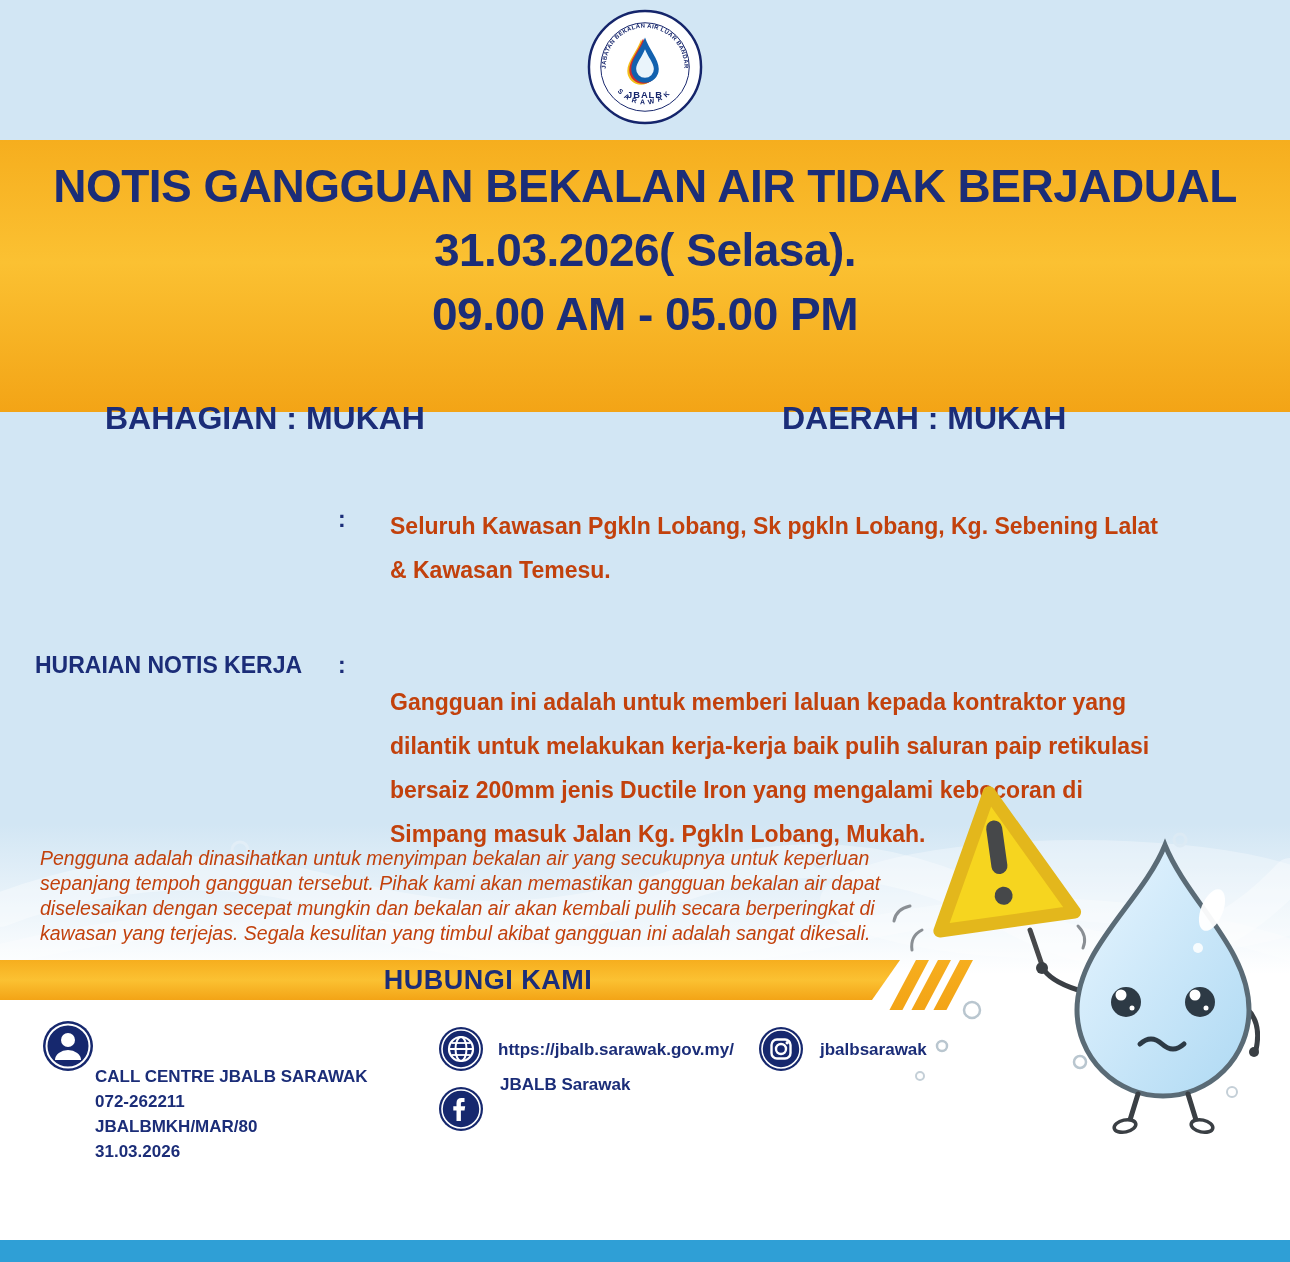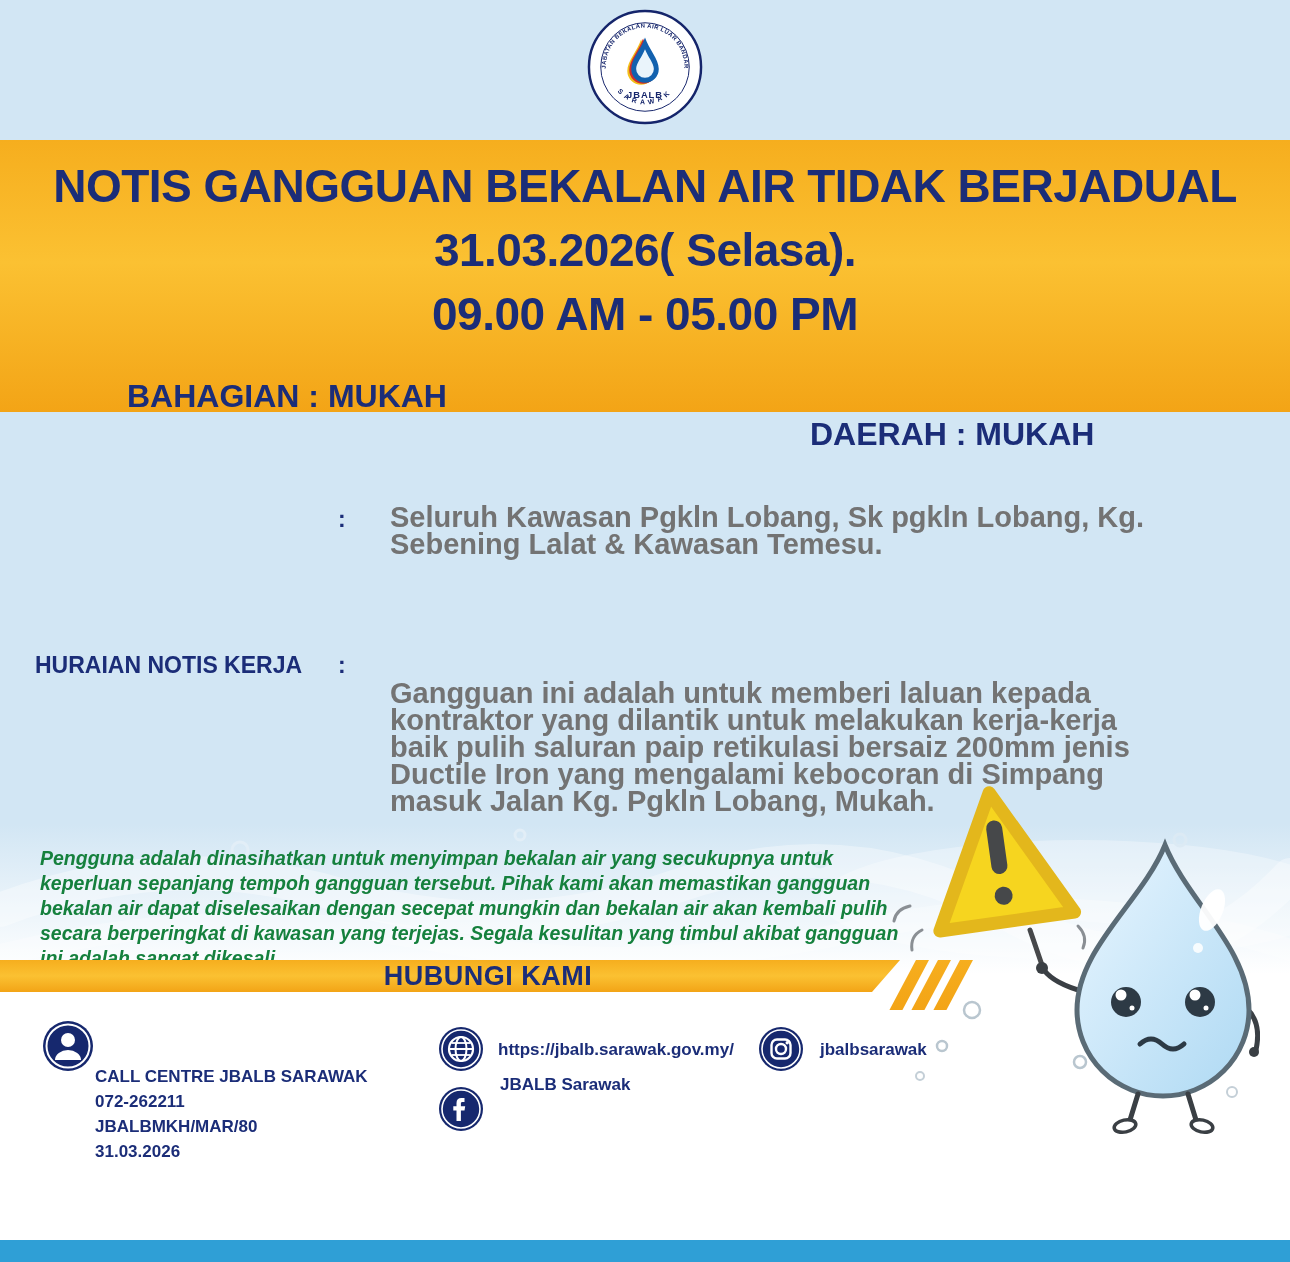--- a/index.html
+++ b/index.html
@@ -26,41 +26,41 @@
   
   .title-band .line{
     text-align:center;color:#1b2d78;font-weight:800;font-size:46px;line-height:64px;
     letter-spacing:-0.5px;
   }
   .title-band .line:first-child{padding-top:14px;}
 
   .region-label{
     position:absolute;color:#1b2d78;font-weight:800;font-size:32px;z-index:5;white-space:nowrap;
   }
-  #bahagian{left:105px;top:378px;margin-left:22px;}
-  #daerah{left:810px;top:400px;margin-top:16px;}
+  #bahagian{left:105px;top:400px;}
+  #daerah{left:782px;top:400px;}
 
   .info-label{position:absolute;color:#1b2d78;font-weight:800;font-size:23px;z-index:5;white-space:nowrap;}
   .info-colon{position:absolute;color:#1b2d78;font-weight:800;font-size:23px;z-index:5;}
-  .info-text{position:absolute;color:#737373;font-weight:700;font-size:29px;line-height:27px;z-index:5;}
+  .info-text{position:absolute;color:#c2410c;font-weight:700;font-size:23px;line-height:44px;z-index:5;}
   #kawasan-label{left:35px;top:506px;}
   #kawasan-colon{left:338px;top:506px;}
   #kawasan-text{left:390px;top:504px;width:770px;}
   #huraian-label{left:35px;top:652px;}
   #huraian-colon{left:338px;top:652px;}
   #huraian-text{left:390px;top:680px;width:790px;}
 
   .advisory{
     position:absolute;left:40px;top:846px;width:878px;z-index:5;
-    font-style:italic;color:#15803d;font-size:19.5px;line-height:25px;font-weight:700;
+    font-style:italic;color:#c2410c;font-size:19.5px;line-height:25px;font-weight:400;
   }
 
   
   .contact-banner{
-    position:absolute;left:0;top:960px;width:900px;height:32px;z-index:5;
+    position:absolute;left:0;top:960px;width:900px;height:40px;z-index:5;
     background:linear-gradient(180deg,#f6ae1e 0%,#fbc132 50%,#f3a416 100%);
     clip-path:polygon(0 0,100% 0,calc(100% - 28px) 100%,0 100%);
     display:flex;align-items:center;justify-content:center;
   }
   .contact-banner .txt{color:#1b2d78;font-weight:800;font-size:27px;letter-spacing:0.5px;padding-left:76px;}
   .stripe{
     position:absolute;top:960px;width:13px;height:50px;z-index:5;
     background:linear-gradient(180deg,#f6ae1e,#f3a416);transform:skewX(-28deg);transform-origin:top left;
   }
   #stripe1{left:916px;} #stripe2{left:938px;} #stripe3{left:960px;}

